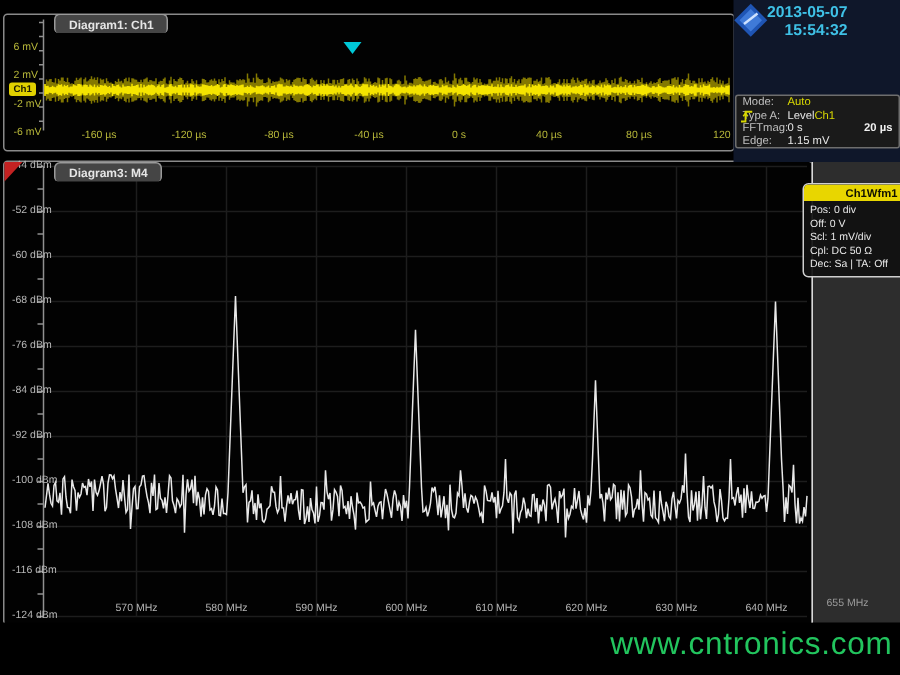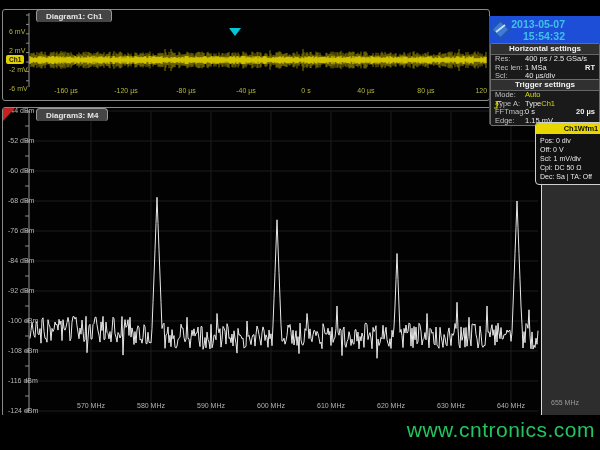--- a/index.html
+++ b/index.html
@@ -21,21 +21,21 @@
   
   .spec-frame{left:2px;top:107px;width:538px;height:308px;}
   .dbm-labels span{position:absolute;left:5px;color:#b9b9b9;font-size:7px;}
   .freq-labels span{position:absolute;color:#b5b5b5;font-size:7px;width:48px;text-align:center;top:294px;}
   .m4-flag{position:absolute;left:0;top:0;width:0;height:0;z-index:5;
            border-top:13px solid #c32222;border-right:12px solid transparent;}
   .side-strip{position:absolute;left:541px;top:107px;width:59px;height:308px;background:#2d2d2d;
               border-left:1px solid #d9d9d9;z-index:1;}
   .end-freq{position:absolute;left:9px;top:292px;color:#9a9a9a;font-size:7px;}
   
-  .right-panel{position:absolute;left:489px;top:16px;width:111px;height:108px;background:#1d4ed8;z-index:4;}
+  .right-panel{position:absolute;left:489px;top:0;width:111px;height:108px;background:#0f172a;z-index:4;}
   .datetime{position:absolute;left:0;top:2px;width:76px;text-align:right;color:#3fc1e6;
             font-size:10.5px;font-weight:bold;line-height:12px;}
   .rs-logo{position:absolute;right:4px;top:2px;width:23px;height:23px;}
   .set-box{position:absolute;left:1px;width:108px;background:#1a1a1a;border:1px solid #6e6e6e;border-radius:2px;}
   .set-title{background:#303030;color:#f2f2f2;font-size:8px;font-weight:bold;text-align:center;
              line-height:10px;border-bottom:1px solid #666;}
   .set-row{position:relative;font-size:7.5px;line-height:8.5px;padding-left:4px;color:#e8e8e8;white-space:nowrap;}
   .set-row .lbl{display:inline-block;width:30px;color:#c0c0c0;}
   .set-row .rt{position:absolute;right:4px;top:0;color:#f0f0f0;font-weight:bold;}
   .val-y{color:#d8d800;}
@@ -150,41 +150,27 @@
     <div class="datetime">
       <div>2013-05-07</div>
       <div>15:54:32</div>
     </div>
     <svg class="rs-logo" width="23" height="23" viewBox="0 0 23 23">
       <polygon points="11.5,0.5 22.5,11.5 11.5,22.5 0.5,11.5" fill="#1f55b4"></polygon>
       <path d="M4,11.5 L11.5,4 L19,11.5 L11.5,19 Z" fill="#3f7ad8"></path>
       <path d="M7,14 L16,7" stroke="#cfe2ff" stroke-width="1.6" fill="none"></path>
     </svg>
 
-    <div class="set-box" style="top:27px;">
-      <div class="set-title">Horizontal settings</div>
-      <div class="set-row">
-        <span class="lbl">Res:</span><span>400 ps / 2.5 GSa/s</span>
-      </div>
-      <div class="set-row">
-        <span class="lbl">Rec len:</span><span>1 MSa</span>
-        <span class="rt">RT</span>
-      </div>
-      <div class="set-row">
-        <span class="lbl">Scl:</span><span>40 µs/div</span>
-      </div>
-    </div>
 
     <div class="set-box" style="top:63px;">
-      <div class="set-title">Trigger settings</div>
       <div class="set-row">
         <span class="lbl">Mode:</span><span class="val-y">Auto</span>
       </div>
       <div class="set-row">
-        <span class="lbl">Type A:</span><span>Type</span><svg class="edge-ic" width="9" height="9" viewBox="0 0 9 9">
+        <span class="lbl">Type A:</span><span>Level</span><svg class="edge-ic" width="9" height="9" viewBox="0 0 9 9">
             <path d="M1 8 H4 V1.5 H8.5" stroke="#d8d800" fill="none" stroke-width="1.2"></path>
             <path d="M2.5 4.5 L4 2.5 L5.5 4.5" stroke="#d8d800" fill="none" stroke-width="1"></path>
           </svg><span class="val-y">Ch1</span>
       </div>
       <div class="set-row">
         <span class="lbl">FFTmag:</span><span>0 s</span>
         <span class="rt dim">20 µs</span>
       </div>
       <div class="set-row">
         <span class="lbl">Edge:</span><span>1.15 mV</span>

